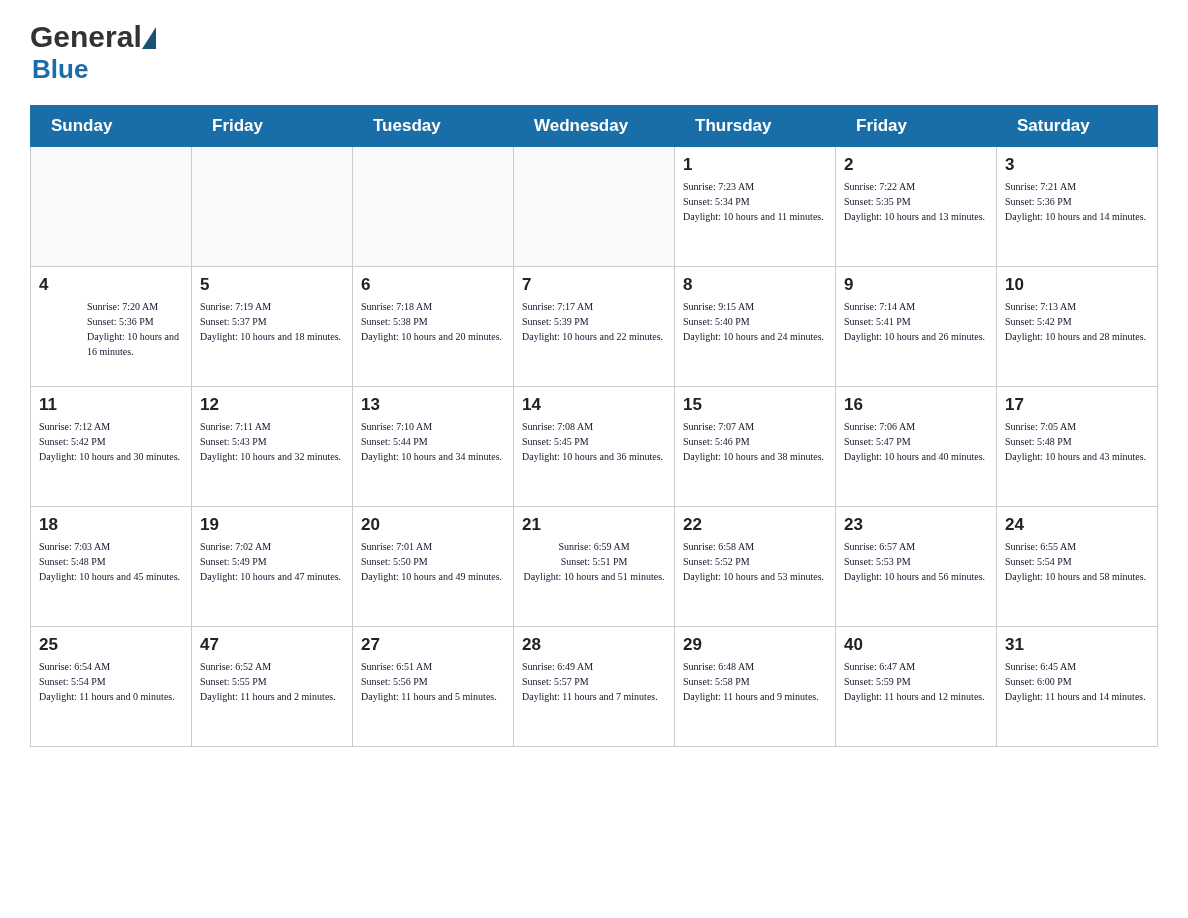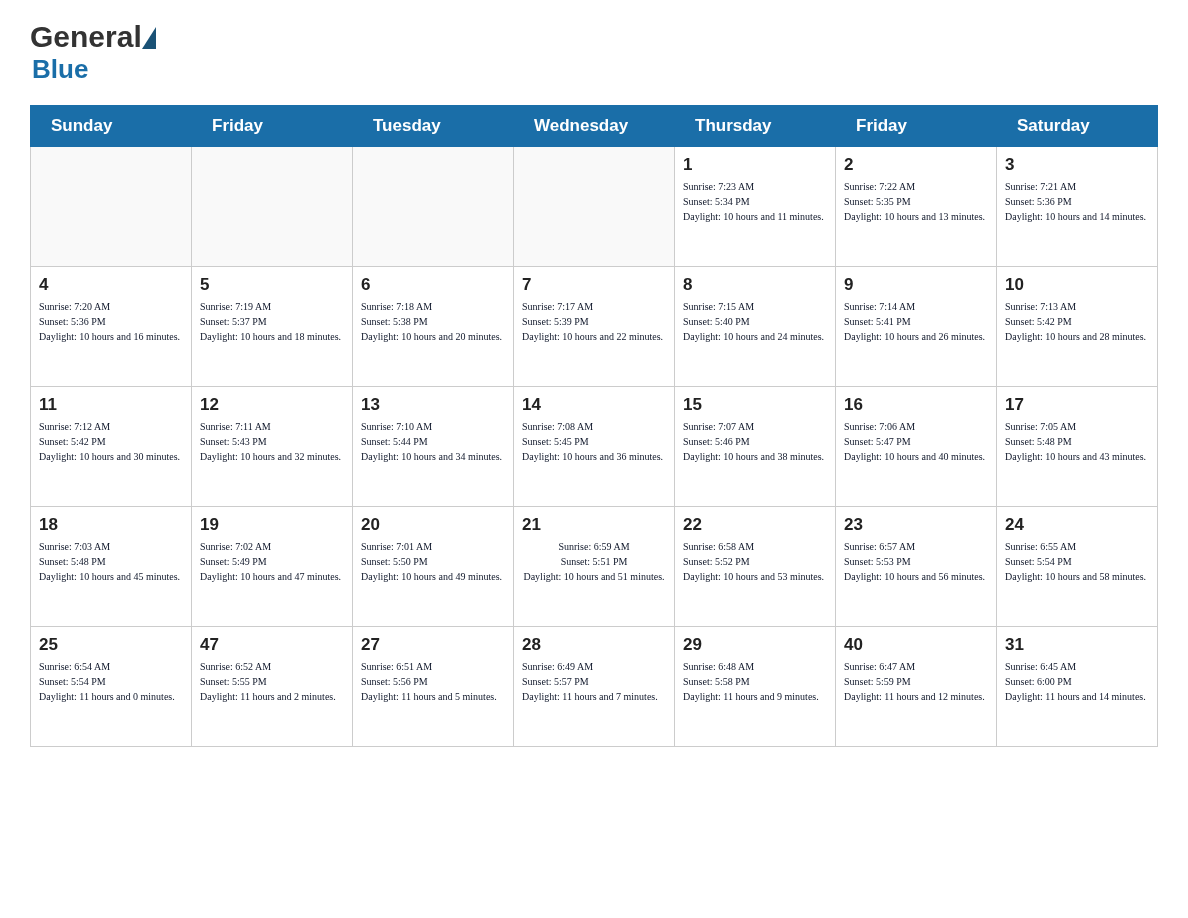--- a/index.html
+++ b/index.html
@@ -149,21 +149,21 @@
         <td>
           <span class="day-number">3</span>
           <div class="day-info" style="white-space: pre-line;">Sunrise: 7:21 AM
 Sunset: 5:36 PM
 Daylight: 10 hours and 14 minutes.</div>
         </td>
       </tr>
       <tr>
         <td>
           <span class="day-number">4</span>
-          <div class="day-info" style="white-space: pre-line;">Sunrise: 7:20 AM
+          <div class="day-info" style="white-space: pre-line; margin-left: 48px;">Sunrise: 7:20 AM
 Sunset: 5:36 PM
 Daylight: 10 hours and 16 minutes.</div>
         </td>
         <td>
           <span class="day-number">5</span>
           <div class="day-info" style="white-space: pre-line;">Sunrise: 7:19 AM
 Sunset: 5:37 PM
 Daylight: 10 hours and 18 minutes.</div>
         </td>
         <td>
@@ -173,21 +173,21 @@
 Daylight: 10 hours and 20 minutes.</div>
         </td>
         <td>
           <span class="day-number">7</span>
           <div class="day-info" style="white-space: pre-line;">Sunrise: 7:17 AM
 Sunset: 5:39 PM
 Daylight: 10 hours and 22 minutes.</div>
         </td>
         <td>
           <span class="day-number">8</span>
-          <div class="day-info" style="white-space: pre-line;">Sunrise: 7:15 AM
+          <div class="day-info" style="white-space: pre-line;">Sunrise: 9:15 AM
 Sunset: 5:40 PM
 Daylight: 10 hours and 24 minutes.</div>
         </td>
         <td>
           <span class="day-number">9</span>
           <div class="day-info" style="white-space: pre-line;">Sunrise: 7:14 AM
 Sunset: 5:41 PM
 Daylight: 10 hours and 26 minutes.</div>
         </td>
         <td>

